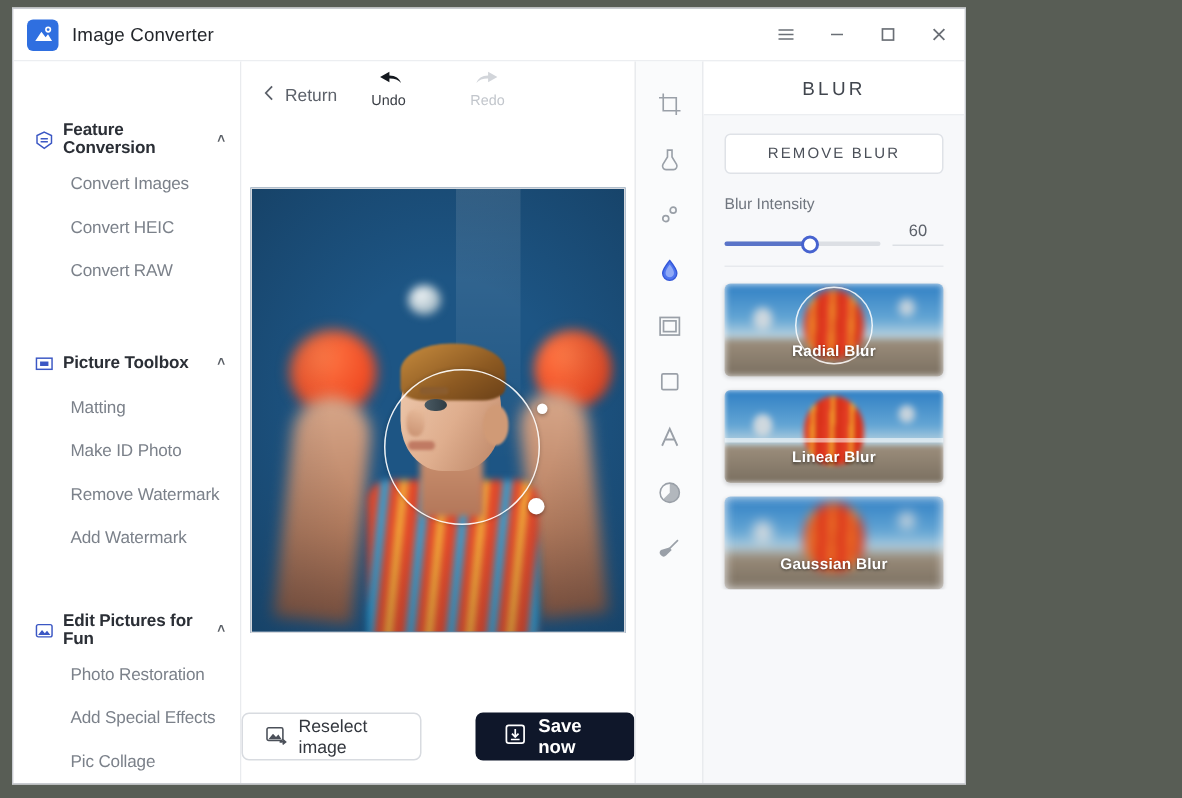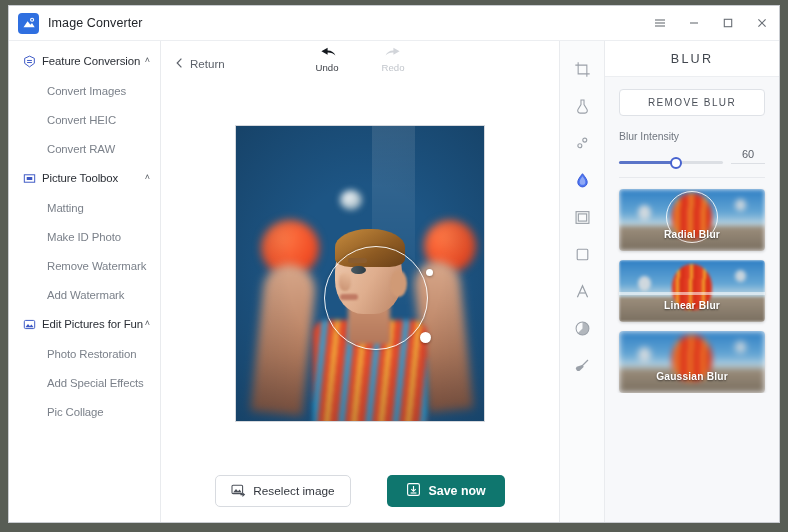--- a/index.html
+++ b/index.html
@@ -7,21 +7,21 @@
     width: 788px; height: 532px;
     background: #585d55;
     font-family: "Liberation Sans", sans-serif;
     overflow: hidden;
   }
 
   
   #app-window {
     position: absolute;
     left: 8px; top: 5px;
-    width: 772px; height: 518px;
+    width: 636px; height: 518px;
     background: #ffffff;
     border: 1px solid #c9ccd1;
     display: flex; flex-direction: column;
     overflow: hidden;
   }
 
   
   #title-bar {
     height: 35px; min-height: 35px;
     background: #ffffff;
@@ -56,22 +56,23 @@
   #sidebar {
     width: 152px; min-width: 152px;
     background: #ffffff;
     border-right: 1px solid #e9ebee;
     padding-top: 5px;
     overflow: hidden;
   }
   .nav-group-header {
     display: flex; align-items: center;
     height: 30px; padding: 0 10px 0 13px;
-    font-size: 11.4px; font-weight: normal; color: #2b2f36;
+    font-size: 11.4px; font-weight: bold; color: #2b2f36;
     letter-spacing: -.1px;
+    margin-top: 32px;
   }
   .nav-group-header .grp-icon {
     width: 14px; height: 14px; margin-right: 6px;
     flex: 0 0 auto; display: flex; align-items: center; justify-content: center;
   }
   .chev {
     margin-left: auto; color: #5a5f66; font-size: 9px;
     transform: translateY(-1px);
   }
   .nav-item {
@@ -260,21 +261,21 @@
   }
   #reselect-btn {
     display: flex; align-items: center; gap: 7px;
     height: 32px; padding: 0 15px;
     background: #ffffff; border: 1px solid #d8dbe0; border-radius: 5px;
     font-size: 11.8px; color: #33373e;
   }
   #save-btn {
     display: flex; align-items: center; gap: 8px;
     height: 32px; padding: 0 19px;
-    background: #0f766e; border-radius: 5px;
+    background: #0f172a; border-radius: 5px;
     font-size: 12.4px; color: #ffffff; font-weight: bold;
   }
 
   
   #tool-strip {
     width: 45px; min-width: 45px;
     background: #fafbfc;
     border-left: 1px solid #e9ebee;
     display: flex; flex-direction: column;
     align-items: center;

